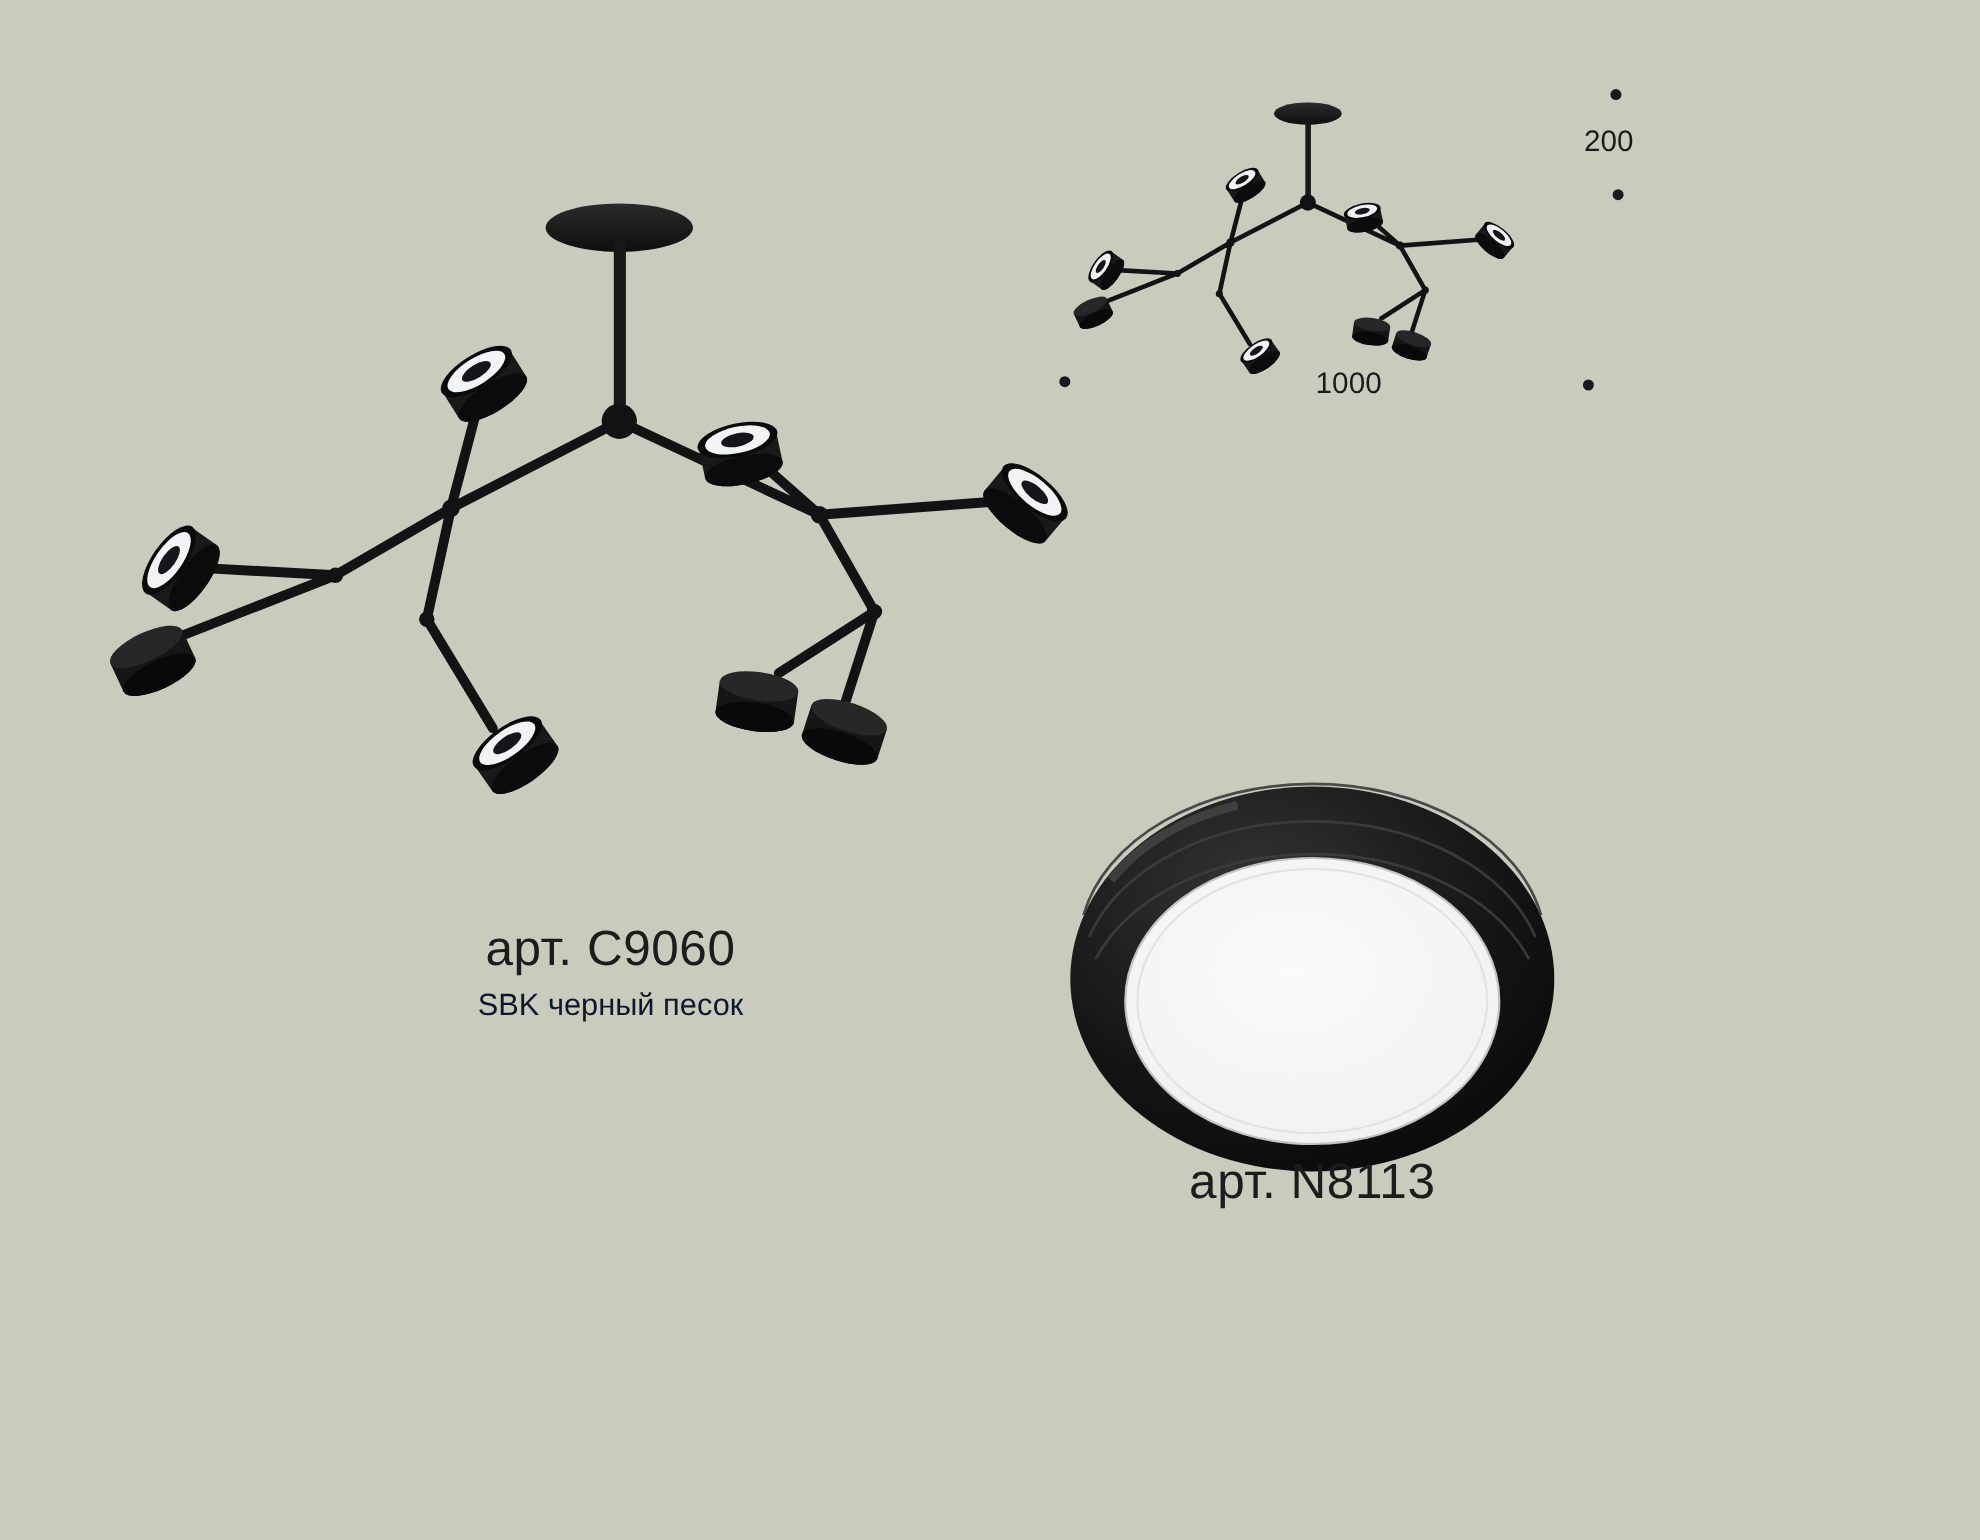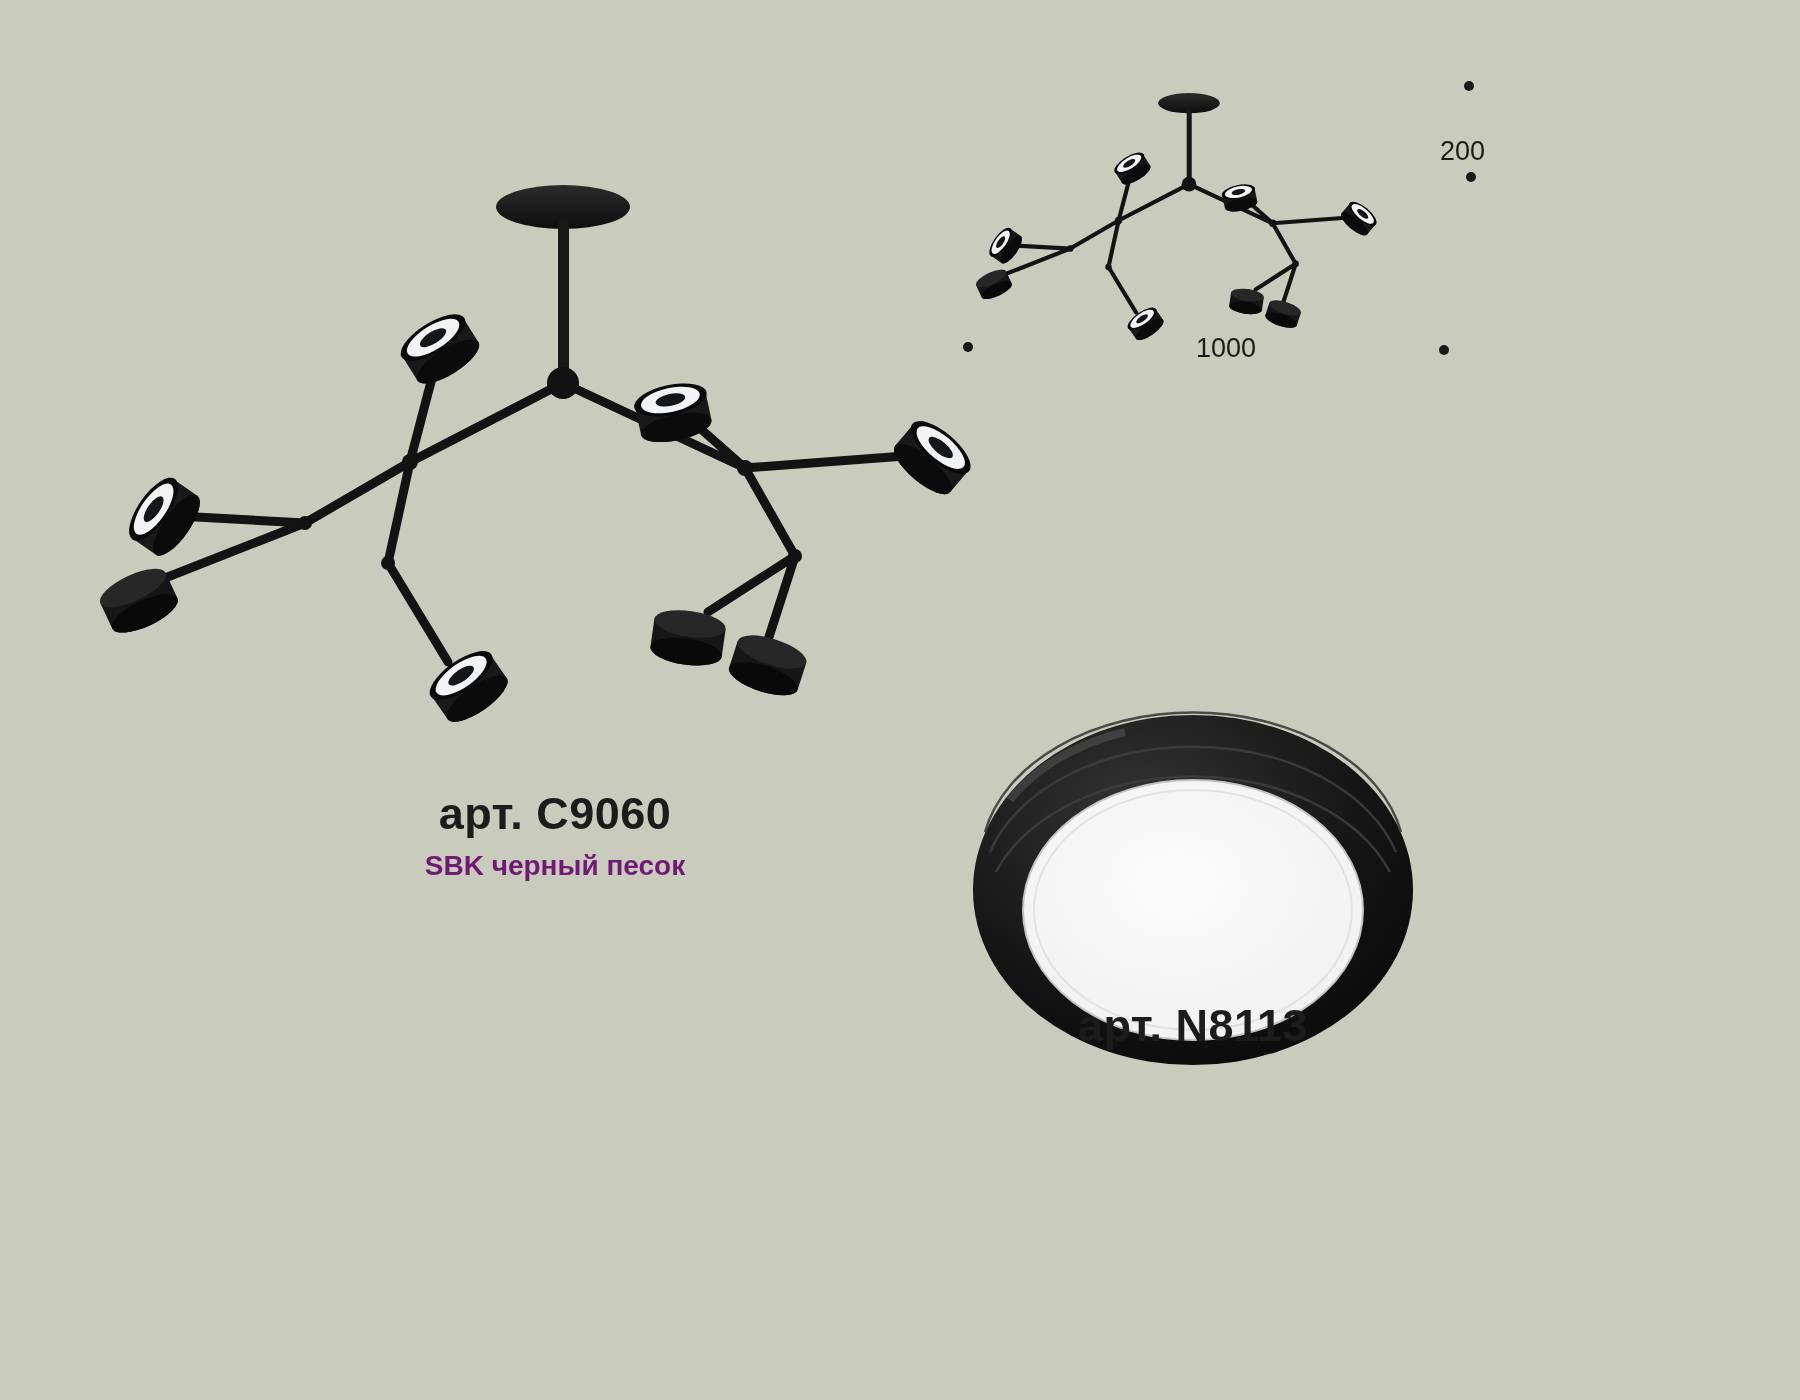--- a/index.html
+++ b/index.html
@@ -18,28 +18,29 @@
     position: absolute;
     left: 0;
     top: 0;
   }
   .label-block {
     position: absolute;
     text-align: center;
   }
   .art {
     font-size: 45px;
-    font-weight: 700;
+    font-weight: 400;
     color: #1c1c1c;
     letter-spacing: 0.5px;
+    margin-top: 48px;
   }
   .finish {
     font-size: 28px;
-    font-weight: 700;
-    color: #701a75;
+    font-weight: 400;
+    color: #0f172a;
     margin-top: 10px;
   }
   .dim {
     position: absolute;
     font-size: 27px;
     color: #1b1b1b;
   }
 </style>
 </head>
 <body>
@@ -132,21 +133,21 @@
         <path d="M 985 832 A 212 148 0 0 1 1401 832"></path>
         <path d="M 990 852 A 212 148 0 0 1 1396 852"></path>
         <path d="M 996 872 A 210 146 0 0 1 1390 872"></path>
       </g>
       <path d="M 1010 800 A 205 150 0 0 1 1125 732" fill="none" stroke="#ffffff" stroke-opacity="0.12" stroke-width="8"></path>
       <ellipse cx="1193" cy="910" rx="170" ry="130" fill="url(#gradDiffuser)" stroke="#c2c2c4" stroke-width="2"></ellipse>
       <ellipse cx="1193" cy="910" rx="159" ry="120" fill="none" stroke="#e2e2e4" stroke-width="2"></ellipse>
     </g>
   </svg>
 
-  <div class="dim" style="left:1440px; top:113px;margin-top:23px;">200</div>
+  <div class="dim" style="left:1440px; top:113px;">200</div>
   <div class="dim" style="left:1196px; top:333px;">1000</div>
 
   <div class="label-block" style="left:330px; top:788px; width:450px;">
     <div class="art">арт. C9060</div>
     <div class="finish">SBK черный песок</div>
   </div>
 
   <div class="label-block" style="left:962px; top:1000px; width:462px;">
     <div class="art">арт. N8113</div>
   </div>

